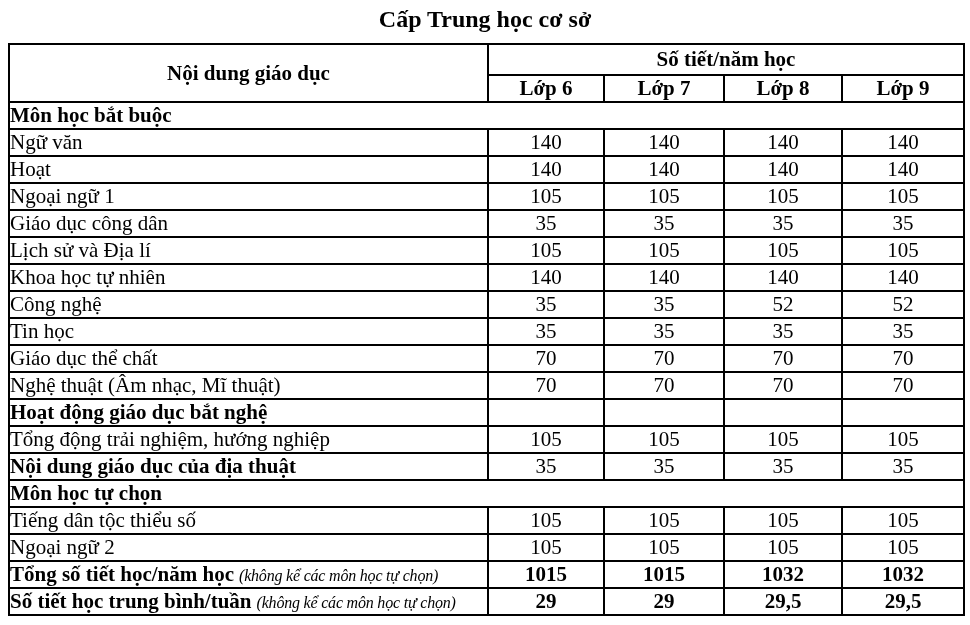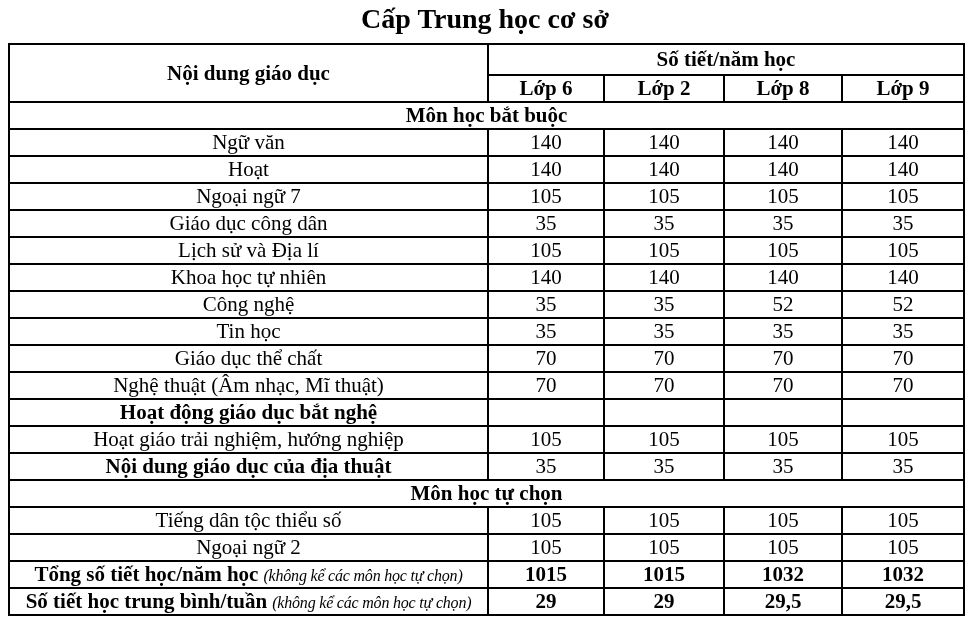--- a/index.html
+++ b/index.html
@@ -5,21 +5,21 @@
   html, body {
     margin: 0; padding: 0;
     width: 970px; height: 625px;
     background: #ffffff;
     font-family: "Liberation Serif", "DejaVu Serif", serif;
     color: #000;
     overflow: hidden;
   }
   .title {
     margin: 4px 0 9px 0;
-    font-size: 28px;
+    font-size: 24px;
     line-height: 30px;
     font-weight: bold;
     text-align: center;
   }
   table.curriculum {
     border-collapse: collapse;
     table-layout: fixed;
     margin-left: 8px;
     width: 955px;
   }
@@ -28,21 +28,21 @@
     font-size: 21px;
     padding: 0;
     vertical-align: middle;
     white-space: nowrap;
     overflow: hidden;
   }
   thead th { font-weight: bold; text-align: center; }
   th.h-group { height: 29px; }
   th.h-grade { height: 25px; margin-left: 44px; }
   tbody td { height: 25px; }
-  td.label-cell { text-align: center; padding-left: 6px; }
+  td.label-cell { text-align: left; padding-left: 6px; }
   td.value-cell { text-align: center; }
   .bold { font-weight: bold; }
   em.note {
     font-style: italic;
     font-weight: normal;
     font-size: 16px;
     margin-left: 5px;
     letter-spacing: -0.2px;
   }
 </style>
@@ -60,21 +60,21 @@
       <col style="width:118px">
       <col style="width:122px">
     </colgroup>
     <thead>
       <tr>
         <th rowspan="2">Nội dung giáo dục</th>
         <th colspan="4" class="h-group">Số tiết/năm học</th>
       </tr>
       <tr id="grade-row">
           <th class="h-grade">Lớp 6</th>
-          <th class="h-grade">Lớp 2</th>
+          <th class="h-grade">Lớp 7</th>
           <th class="h-grade">Lớp 8</th>
           <th class="h-grade">Lớp 9</th>
         </tr>
     </thead>
     <tbody id="table-body">
         <tr>
           <td class="label-cell bold" colspan="5"><span>Môn học bắt buộc</span></td>
         </tr>
         <tr>
           <td class="label-cell"><span>Ngữ văn</span></td>
@@ -84,21 +84,21 @@
           <td class="value-cell">140</td>
         </tr>
         <tr>
           <td class="label-cell"><span>Hoạt</span></td>
           <td class="value-cell">140</td>
           <td class="value-cell">140</td>
           <td class="value-cell">140</td>
           <td class="value-cell">140</td>
         </tr>
         <tr>
-          <td class="label-cell"><span>Ngoại ngữ 7</span></td>
+          <td class="label-cell"><span>Ngoại ngữ 1</span></td>
           <td class="value-cell">105</td>
           <td class="value-cell">105</td>
           <td class="value-cell">105</td>
           <td class="value-cell">105</td>
         </tr>
         <tr>
           <td class="label-cell"><span>Giáo dục công dân</span></td>
           <td class="value-cell">35</td>
           <td class="value-cell">35</td>
           <td class="value-cell">35</td>
@@ -147,21 +147,21 @@
           <td class="value-cell">70</td>
         </tr>
         <tr>
           <td class="label-cell bold"><span>Hoạt động giáo dục bắt nghệ</span></td>
           <td class="value-cell"></td>
           <td class="value-cell"></td>
           <td class="value-cell"></td>
           <td class="value-cell"></td>
         </tr>
         <tr>
-          <td class="label-cell"><span>Hoạt giáo trải nghiệm, hướng nghiệp</span></td>
+          <td class="label-cell"><span>Tổng động trải nghiệm, hướng nghiệp</span></td>
           <td class="value-cell">105</td>
           <td class="value-cell">105</td>
           <td class="value-cell">105</td>
           <td class="value-cell">105</td>
         </tr>
         <tr>
           <td class="label-cell bold"><span>Nội dung giáo dục của địa thuật</span></td>
           <td class="value-cell">35</td>
           <td class="value-cell">35</td>
           <td class="value-cell">35</td>

